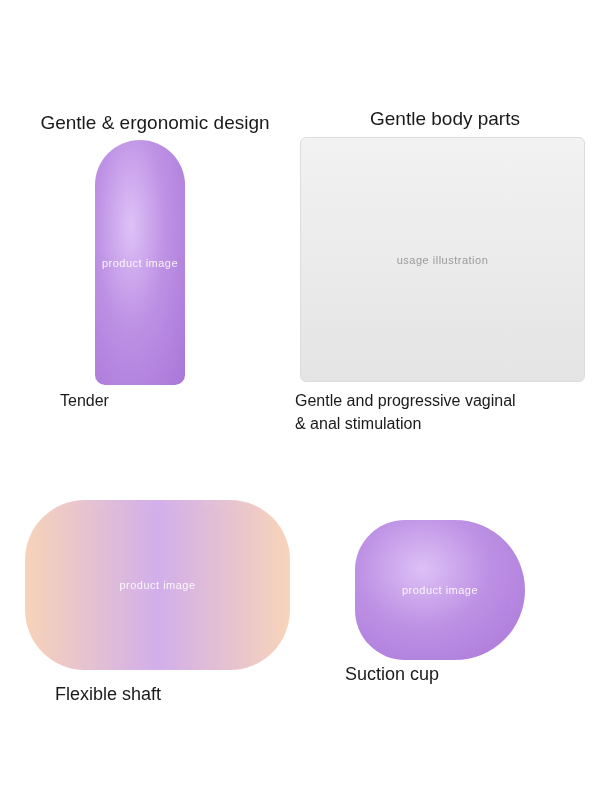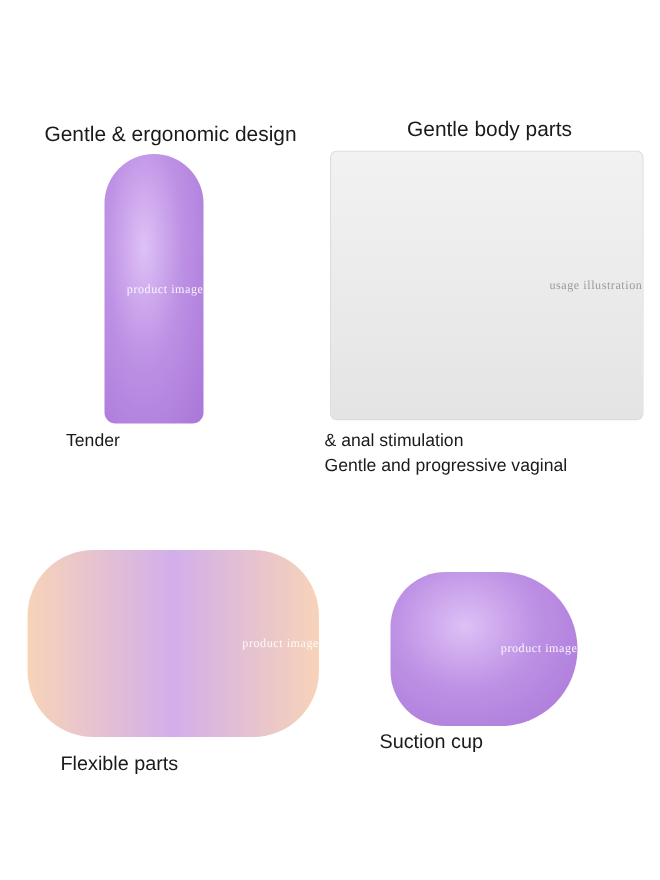--- a/index.html
+++ b/index.html
@@ -1,20 +1,20 @@
 <!DOCTYPE html>
 <html><head>
   <meta charset="utf-8">
   <style>
     * { box-sizing: border-box; margin: 0; padding: 0; }
     html, body { width: 600px; height: 800px; background: #ffffff; overflow: hidden; }
     body { font-family: "Liberation Sans", sans-serif; color: #1a1a1a; position: relative; }
     .heading { position: absolute; font-size: 19px; text-align: center; width: 300px; }
     .caption { position: absolute; font-size: 16px; line-height: 23px; }
-    .ph { position: absolute; border-radius: 6px; display: flex; align-items: center; justify-content: flex-end; font-family: Liberation Serif, serif; }
+    .ph { position: absolute; border-radius: 6px; display: flex; align-items: center; justify-content: center; }
     .ph-purple { background: radial-gradient(ellipse at 40% 35%, #d9b6f5 0%, #b27ee0 45%, #9a5fd2 100%); opacity: 0.85; }
     .ph-grey { background: linear-gradient(180deg, #f2f2f2 0%, #e4e4e4 100%); border: 1px solid #dcdcdc; }
     .ph-skin { background: linear-gradient(90deg, #f6c9a8 0%, #c79be6 50%, #f6c9a8 100%); opacity: 0.8; }
     .ph-label { font-size: 11px; color: rgba(255,255,255,0.9); letter-spacing: 0.5px; }
     .ph-grey .ph-label { color: #9a9a9a; }
   </style>
 </head>
 <body>
 
 <div class="heading" style="left:5px; top:96px;margin-top:16px;">Gentle &amp; ergonomic design</div>
@@ -23,25 +23,25 @@
 </div>
 <div class="caption" style="left:60px; top:389px; width:200px;">
   <div>Tender</div>
 </div>
 
 <div class="heading" style="left:295px; top:108px;">Gentle body parts</div>
 <div class="ph ph-grey" style="left:300px; top:137px; width:285px; height:245px;">
   <span class="ph-label">usage illustration</span>
 </div>
 <div class="caption" style="left:295px; top:389px; width:300px;">
+  <div>Gentle and progressive vaginal</div>
   <div>&amp; anal stimulation</div>
-  <div>Gentle and progressive vaginal</div>
 </div>
 
 <div class="ph ph-skin" style="left:25px; top:500px; width:265px; height:170px; border-radius:60px;">
   <span class="ph-label">product image</span>
 </div>
-<div class="caption" style="left:55px; top:683px; width:200px; font-size:18px;">Flexible parts</div>
+<div class="caption" style="left:55px; top:683px; width:200px; font-size:18px;">Flexible shaft</div>
 
 <div class="ph ph-purple" style="left:355px; top:520px; width:170px; height:140px; border-radius:50px 70px 70px 50px;">
   <span class="ph-label">product image</span>
 </div>
 <div class="caption" style="left:345px; top:663px; width:200px; font-size:18px;">Suction cup</div>
 
 </body></html>

